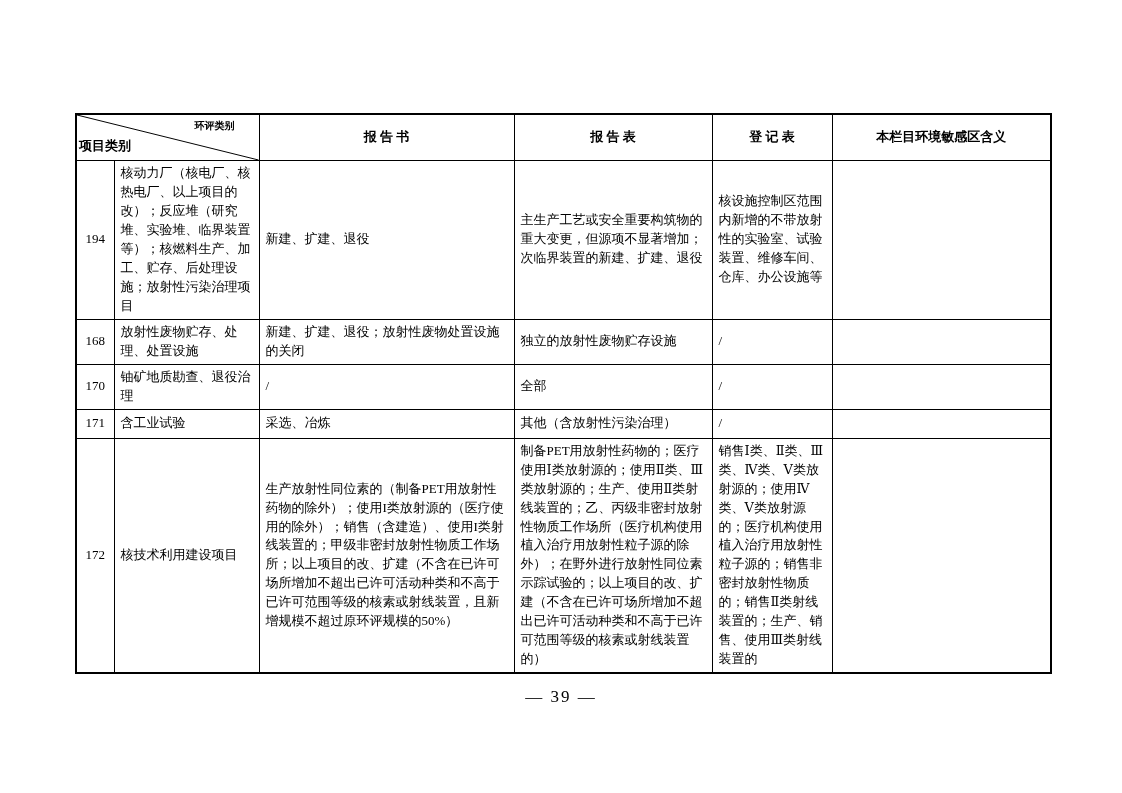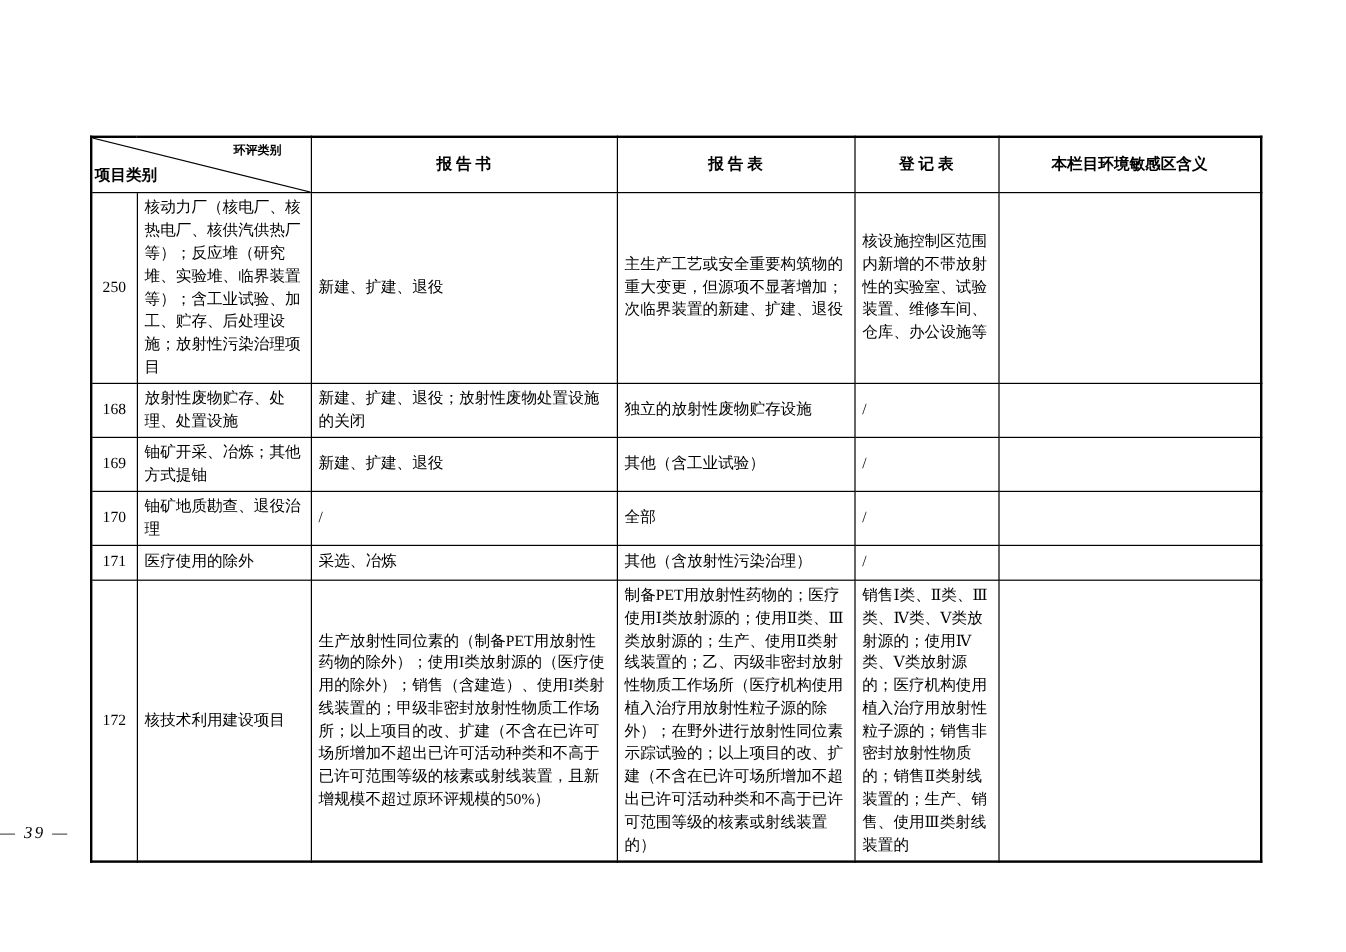--- a/index.html
+++ b/index.html
@@ -24,21 +24,21 @@
   .eia th { font-weight:bold; text-align:center; padding:2px 2px; }
   .eia td.num { text-align:center; padding:2px 2px; }
   .corner {
     position:relative; padding:0 !important; height:45px;
   }
   .corner svg { position:absolute; left:0; top:0; width:100%; height:100%; display:block; }
   .corner .top-label { position:absolute; top:4px; right:24px; font-size:10px; font-weight:bold; }
   .corner .bottom-label { position:absolute; bottom:4px; left:2px; font-size:13px; font-weight:bold; }
   .footer {
     position:absolute; left:0; top:687px; width:100%;
-    text-align:left; font-size:14px; letter-spacing:2px;font-style:italic;
+    text-align:center; font-size:17px; letter-spacing:2px;
   }
 </style>
 </head>
 <body>
 
 <div class="page">
 
   <table class="eia">
     <colgroup>
       <col style="width:38px">
@@ -58,58 +58,50 @@
         <span class="top-label">环评类别</span>
         <span class="bottom-label">项目类别</span>
       </th>
       <th>报 告 书</th>
       <th>报 告 表</th>
       <th>登 记 表</th>
       <th>本栏目环境敏感区含义</th>
     </tr>
 
     <tr style="height:135px;">
-      <td class="num">250</td>
-      <td>核动力厂（核电厂、核热电厂、核供汽供热厂等）；反应堆（研究堆、实验堆、临界装置等）；含工业试验、加工、贮存、后处理设施；放射性污染治理项目</td>
+      <td class="num">194</td>
+      <td>核动力厂（核电厂、核热电厂、以上项目的改）；反应堆（研究堆、实验堆、临界装置等）；核燃料生产、加工、贮存、后处理设施；放射性污染治理项目</td>
       <td>新建、扩建、退役</td>
       <td>主生产工艺或安全重要构筑物的重大变更，但源项不显著增加；次临界装置的新建、扩建、退役</td>
       <td>核设施控制区范围内新增的不带放射性的实验室、试验装置、维修车间、仓库、办公设施等</td>
       <td></td>
     </tr>
 
     <tr style="height:40px;margin-left:40px;">
       <td class="num">168</td>
       <td>放射性废物贮存、处理、处置设施</td>
       <td>新建、扩建、退役；放射性废物处置设施的关闭</td>
       <td>独立的放射性废物贮存设施</td>
       <td>/</td>
       <td></td>
     </tr>
 
-    <tr style="height:40px;">
-      <td class="num">169</td>
-      <td>铀矿开采、冶炼；其他方式提铀</td>
-      <td>新建、扩建、退役</td>
-      <td>其他（含工业试验）</td>
-      <td>/</td>
-      <td></td>
-    </tr>
 
     <tr style="height:41px;">
       <td class="num">170</td>
       <td>铀矿地质勘查、退役治理</td>
       <td>/</td>
       <td>全部</td>
       <td>/</td>
       <td></td>
     </tr>
 
     <tr style="height:29px;">
       <td class="num">171</td>
-      <td>医疗使用的除外</td>
+      <td>含工业试验</td>
       <td>采选、冶炼</td>
       <td>其他（含放射性污染治理）</td>
       <td>/</td>
       <td></td>
     </tr>
 
     <tr style="height:230px;">
       <td class="num">172</td>
       <td>核技术利用建设项目</td>
       <td>生产放射性同位素的（制备PET用放射性药物的除外）；使用I类放射源的（医疗使用的除外）；销售（含建造）、使用I类射线装置的；甲级非密封放射性物质工作场所；以上项目的改、扩建（不含在已许可场所增加不超出已许可活动种类和不高于已许可范围等级的核素或射线装置，且新增规模不超过原环评规模的50%）</td>

